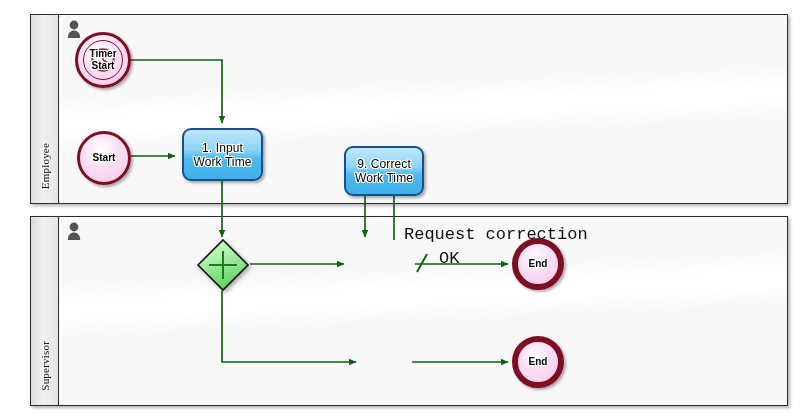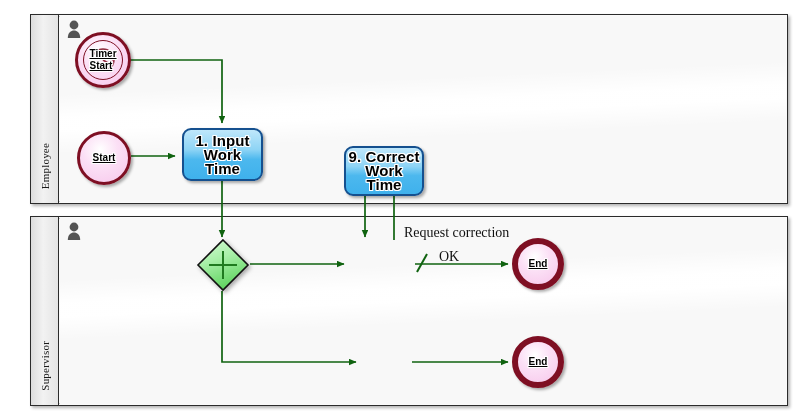--- a/index.html
+++ b/index.html
@@ -87,41 +87,41 @@
     border-radius: 9px;
     background: linear-gradient(to bottom, #bfe7fb 0%, #8ed4f5 40%, #4cb8ee 60%, #3fb1ec 100%);
     box-shadow: 2px 2px 3px rgba(0,0,0,0.33);
     display: flex;
     align-items: center;
     justify-content: center;
     text-align: center;
   }
   .task-label {
     font-family: "Liberation Sans", sans-serif;
-    font-size: 15px;
-    font-weight: bold;
+    font-size: 12px;
+    font-weight: normal;
     color: #000000;
     line-height: 14px;
     letter-spacing: 0.1px;
     text-shadow:
       1px 0 0 #ffffff, -1px 0 0 #ffffff,
       0 1px 0 #ffffff, 0 -1px 0 #ffffff,
       1px 1px 0 #ffffff, -1px -1px 0 #ffffff,
       1px -1px 0 #ffffff, -1px 1px 0 #ffffff;
   }
 
   .event {
     border-radius: 50%;
     box-sizing: border-box;
     display: flex;
     align-items: center;
     justify-content: center;
+    text-align: center;
     background: radial-gradient(circle at 42% 32%, #ffffff 0%, #fbdff5 42%, #f9d3f0 70%, #f3c6e8 100%);
     box-shadow: 2px 2px 3px rgba(0,0,0,0.33);
-    text-decoration: underline;
   }
   .event-start { border: 3px solid #7e0f23; }
   .event-end   { border: 6px solid #7e0f23; }
   .event-inter { border: 2px solid #7e0f23; }
   .event-inter::after {
     content: "";
     position: absolute;
     left: 3px; top: 3px; right: 3px; bottom: 3px;
     border: 2px solid #7e0f23;
     border-radius: 50%;
@@ -175,22 +175,22 @@
     transform: translate(-50%,-50%);
     z-index: 2;
   }
 
   .gateway {
     box-sizing: border-box;
   }
 
   .flow-label {
     position: absolute;
-    font-family: Liberation Serif, serif;
-    font-size: 14px;
+    font-family: Liberation Mono, monospace;
+    font-size: 17px;
     color: #101010;
     white-space: nowrap;
   }
 
   svg.edges {
     position: absolute;
     left: 0; top: 0;
     width: 800px;
     height: 420px;
     pointer-events: none;

